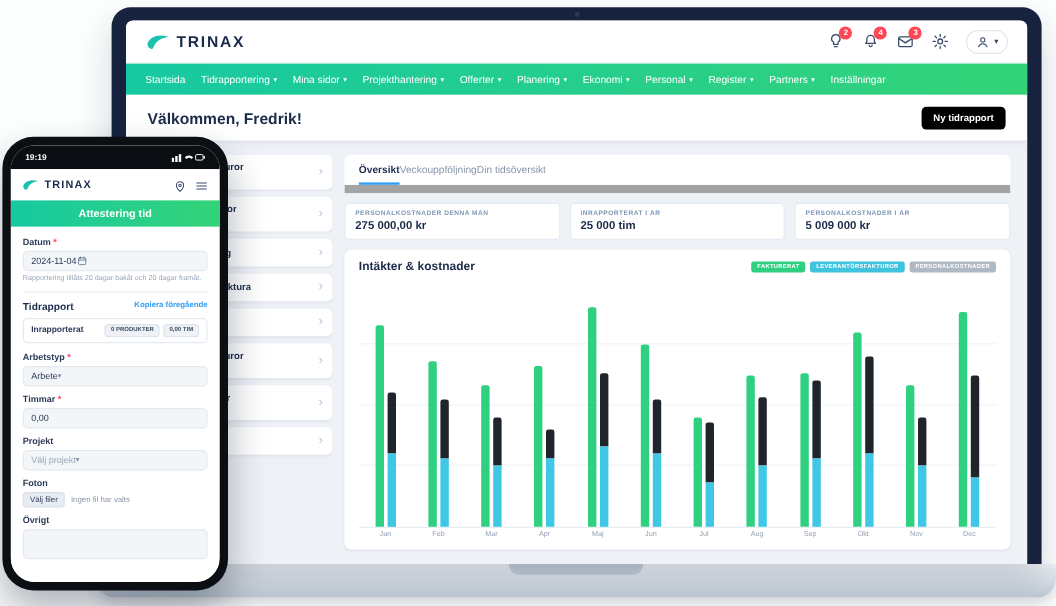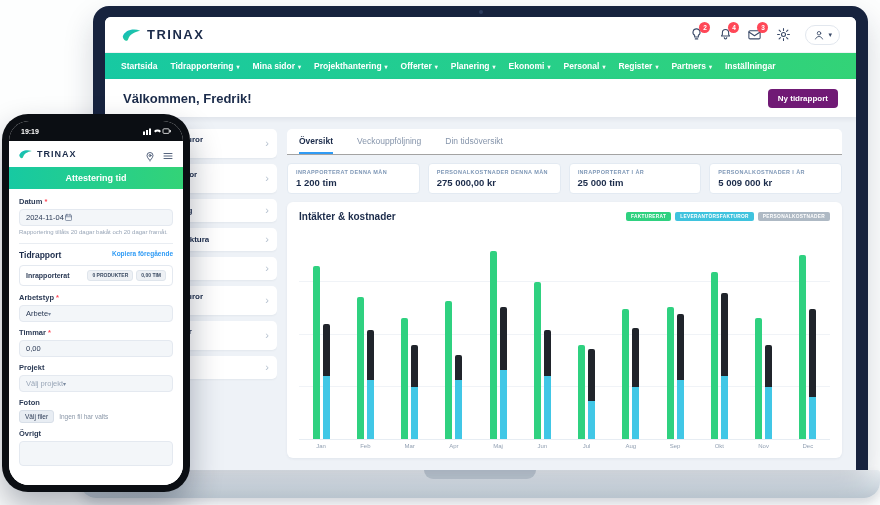--- a/index.html
+++ b/index.html
@@ -22,39 +22,39 @@
   .hdr-icons{display:flex;align-items:center;gap:14px}
   .hicon{position:relative;width:15px;height:15px;color:#3a4a68;display:inline-block}
   .hicon svg{width:100%;height:100%;stroke:#3a4a68;fill:none;stroke-width:1.7;stroke-linecap:round;stroke-linejoin:round}
   .badge{position:absolute;top:-5px;right:-6px;min-width:11px;height:11px;border-radius:6px;background:#ff4757;color:#fff;font-size:6.5px;font-weight:bold;display:flex;align-items:center;justify-content:center;padding:0 2px}
   .user-pill{display:flex;align-items:center;gap:3px;border:1px solid #e2e7ee;border-radius:12px;padding:3px 7px;color:#3a4a68}
   .user-pill svg{width:12px;height:12px;stroke:#3a4a68;fill:none;stroke-width:1.7;stroke-linecap:round}
   .user-pill .caret{font-size:7px;color:#3a4a68}
 
   
   .app-nav{flex:0 0 26px;display:flex;align-items:center;gap:13px;padding:0 16px;background:linear-gradient(90deg,#17c9a2,#33d377);overflow:hidden}
-  .nav-item{color:#fff;font-size:8.5px;font-weight:bold;display:flex;align-items:center;gap:3px;white-space:nowrap;cursor:pointer}
+  .nav-item{color:#fff;font-size:8.5px;font-weight:normal;display:flex;align-items:center;gap:3px;white-space:nowrap;cursor:pointer}
   .nav-item .caret{font-size:6px;opacity:.95}
 
   
   .welcome{flex:0 0 38px;background:#fff;display:flex;align-items:center;justify-content:space-between;padding:0 18px;box-shadow:0 2px 5px rgba(23,35,62,.07);position:relative;z-index:2}
   .welcome h1{font-size:13px;color:#1b2b4a;font-weight:bold}
-  .btn-primary{background:#701a75;color:#fff;font-size:8px;font-weight:bold;padding:5px 10px;border-radius:4px;border:none;cursor:pointer}
+  .btn-primary{background:#000000;color:#fff;font-size:8px;font-weight:bold;padding:5px 10px;border-radius:4px;border:none;cursor:pointer}
 
   
   .content{flex:1;background:#eef2f7;display:flex;gap:10px;padding:12px 14px;overflow:hidden;min-height:0}
   .sidebar{flex:0 0 158px;display:flex;flex-direction:column;gap:6px;overflow:hidden}
   .side-item{background:#fff;border-radius:5px;padding:6px 8px;display:flex;align-items:center;justify-content:space-between;box-shadow:0 1px 2px rgba(23,35,62,.05);cursor:pointer}
   .side-item .t{font-size:8px;font-weight:bold;color:#1b2b4a;white-space:nowrap;overflow:hidden}
   .side-item .s{font-size:6.5px;color:#94a3b8;margin-top:1px;white-space:nowrap;overflow:hidden}
   .side-item .chev{color:#b6c1cf;font-size:11px;line-height:1;margin-left:4px}
   .main{flex:1;display:flex;flex-direction:column;min-width:0}
 
   
-  .tabs{background:#fff;border-radius:5px 5px 0 0;display:flex;gap:24px;padding:7px 12px 0;border-bottom:1px solid #a3a3a3}
+  .tabs{background:#fff;border-radius:5px 5px 0 0;display:flex;gap:0;padding:7px 12px 0;border-bottom:7px solid #a3a3a3}
   .tab{font-size:8.5px;color:#8695ab;padding-bottom:6px;border-bottom:2px solid transparent;cursor:pointer;white-space:nowrap}
   .tab.active{color:#1b2b4a;font-weight:bold;border-bottom-color:#2f9bf5}
 
   
   .stats{display:flex;gap:8px;margin-top:8px}
   .stat{flex:1;background:#fff;border:1px solid #e3eaf2;border-radius:4px;padding:5px 8px;min-width:0}
   .stat .lbl{font-size:5.5px;font-weight:bold;color:#7e97b6;letter-spacing:.4px;white-space:nowrap;overflow:hidden}
   .stat .val{font-size:9.5px;font-weight:bold;color:#1b2b4a;margin-top:2px}
 
   
@@ -87,21 +87,21 @@
   .p-hicons .hicon{width:12px;height:12px}
   .p-banner{flex:0 0 22px;background:linear-gradient(90deg,#17c9a2,#33d377);color:#fff;font-size:9px;font-weight:bold;display:flex;align-items:center;justify-content:center}
   .p-form{flex:1;padding:8px 10px;display:flex;flex-direction:column;overflow:hidden;background:#fff}
   .f-label{font-size:7.5px;font-weight:bold;color:#2b3a55;margin-bottom:3px}
   .req{color:#ff4757}
   .f-input{height:17px;background:#f3f6f9;border:1px solid #e4e9f0;border-radius:4px;display:flex;align-items:center;justify-content:flex-start;padding:0 6px;font-size:7.5px;color:#2b3a55}
   .f-input svg{width:9px;height:9px;stroke:#5a6a84;fill:none;stroke-width:1.7;stroke-linecap:round}
   .f-input .caret{font-size:6px;color:#7a8aa0}
   .f-help{font-size:6px;color:#9aa7b8;margin-top:3px;line-height:1.3}
   .f-div{height:1px;background:#e9edf2;margin:6px 0}
-  .f-row{display:flex;justify-content:space-between}
+  .f-row{display:flex;align-items:center;justify-content:space-between}
   .f-section{font-size:8.5px;font-weight:bold;color:#1b2b4a}
   .f-link{font-size:6.5px;font-weight:bold;color:#2f9bf5;cursor:pointer}
   .rep-box{border:1px solid #e4e9f0;border-radius:4px;padding:4px 6px;display:flex;align-items:center;justify-content:space-between;margin:5px 0 7px}
   .rep-lbl{font-size:7px;font-weight:bold;color:#2b3a55}
   .rep-badges{display:flex;gap:3px}
   .rep-badge{font-size:5px;font-weight:bold;color:#3c4c63;background:#eef1f5;border:1px solid #dfe5ec;border-radius:3px;padding:1.5px 4px;white-space:nowrap}
   .f-field{margin-top:6px}
   .placeholder{color:#9aa7b8}
   .f-textarea{height:25px;background:#f3f6f9;border:1px solid #e4e9f0;border-radius:4px}
   .file-row{display:flex;align-items:center;gap:5px;margin-top:1px}
@@ -277,24 +277,20 @@
             </div>
           </div>
         <div class="main">
           <div class="tabs">
               <span class="tab active">Översikt</span>
               <span class="tab">Veckouppföljning</span>
               <span class="tab">Din tidsöversikt</span>
             </div>
           <div class="stats">
               <div class="stat">
-                <div class="lbl">INRAPPORTERAT DENNA MÅN</div>
-                <div class="val">1 200 tim</div>
-              </div>
-              <div class="stat">
                 <div class="lbl">PERSONALKOSTNADER DENNA MÅN</div>
                 <div class="val">275 000,00 kr</div>
               </div>
               <div class="stat">
                 <div class="lbl">INRAPPORTERAT I ÅR</div>
                 <div class="val">25 000 tim</div>
               </div>
               <div class="stat">
                 <div class="lbl">PERSONALKOSTNADER I ÅR</div>
                 <div class="val">5 009 000 kr</div>

